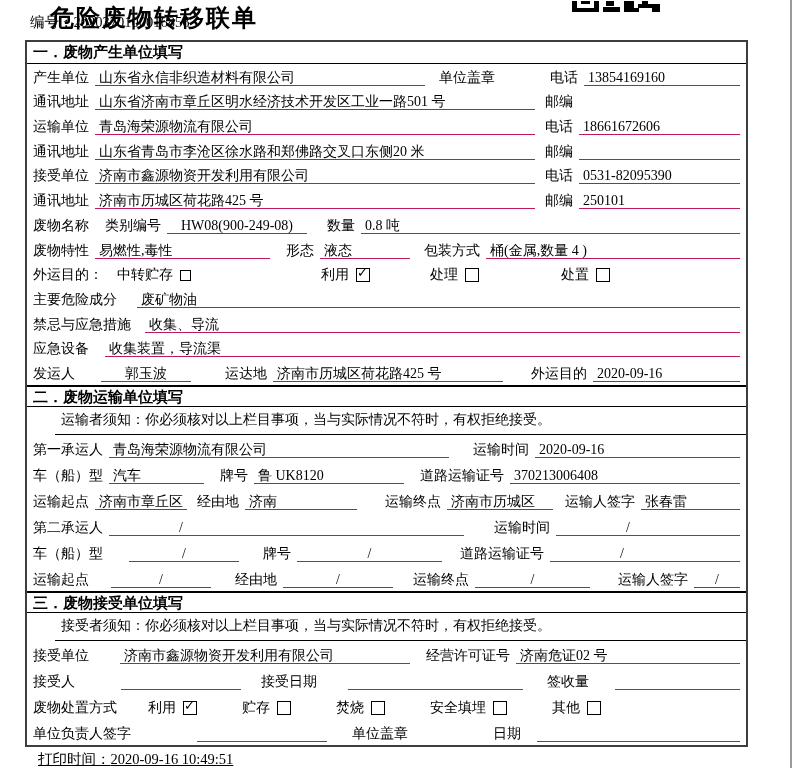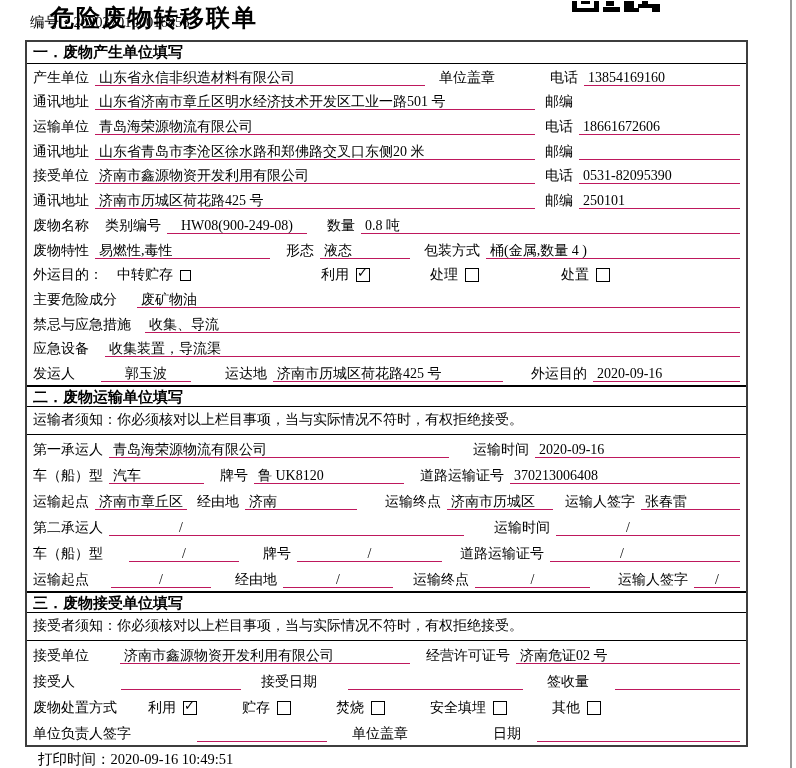--- a/index.html
+++ b/index.html
@@ -15,40 +15,40 @@
     font-size:24px;font-weight:bold;font-family:"Liberation Sans","DejaVu Sans",sans-serif;letter-spacing:2px;}
   .qr-frag{position:absolute;left:572px;top:0;}
   
   .form{position:absolute;left:25px;top:40px;width:723px;box-sizing:border-box;
     border:2px solid #3d3d3d;background:#fff;}
   .sec-title{height:22px;line-height:20px;font-weight:bold;font-size:15px;
     font-family:"Liberation Sans","DejaVu Sans",sans-serif;
     padding-left:6px;border-bottom:1.5px solid #000;box-sizing:border-box;}
   .sec-sep{border-top:2px solid #000;}
   .notice{height:28px;line-height:26px;border-bottom:1.5px solid #000;
-    padding-left:6px;box-sizing:border-box;white-space:nowrap;}
+    padding-left:6px;box-sizing:border-box;white-space:nowrap;margin-left:28px;}
   .row{display:flex;align-items:flex-end;box-sizing:border-box;
     padding:0 6px 3px 6px;white-space:nowrap;}
   .h1 .row{height:24.69px;} .h2 .row{height:26px;} .h3 .row{height:26px;}
   .lab{height:17px;line-height:17px;margin-right:6px;flex:none;margin-top:30px;}
   .pl{height:17px;line-height:17px;flex:none;}
   .v{height:17px;line-height:17px;border-bottom:1px solid #be185d;
      padding:0 4px;flex:none;box-sizing:border-box;overflow:visible;}
   .fill{flex:1;}
   .slashL{padding-left:70px;}
   .ctr{text-align:center;}
   .cbg{display:inline-flex;align-items:flex-end;flex:none;}
   .cbl{height:17px;line-height:17px;}
   .cbx{display:inline-block;width:12px;height:12px;border:1.2px solid #000;
     margin-left:7px;margin-bottom:1px;position:relative;flex:none;}
   .cbx i{position:absolute;left:0px;top:-4px;font-style:normal;font-size:13px;font-weight:bold;
     font-family:"DejaVu Sans",sans-serif;}
   .cbx.sm{width:9px;height:9px;margin-bottom:2px;}
   
-  .print-line{position:absolute;left:38px;top:750px;font-size:14.5px;white-space:nowrap;}
+  .print-line{position:absolute;left:38px;top:750px;font-size:14.5px;white-space:nowrap;text-decoration:underline;}
   .ml8{margin-left:8px}.ml10{margin-left:10px}.ml12{margin-left:12px}.ml14{margin-left:14px}
   .ml16{margin-left:16px}.ml18{margin-left:18px}.ml20{margin-left:20px}.ml24{margin-left:24px}
   .ml25{margin-left:25px}.ml28{margin-left:28px}.ml30{margin-left:30px}.ml34{margin-left:34px}
   .ml40{margin-left:40px}.ml45{margin-left:45px}.ml55{margin-left:55px}.ml60{margin-left:60px}.ml85{margin-left:85px}.ml130{margin-left:130px}.ml95{margin-left:82px}
 </style>
 </head>
 <body>
 
 <div class="edge-line"></div>
 

